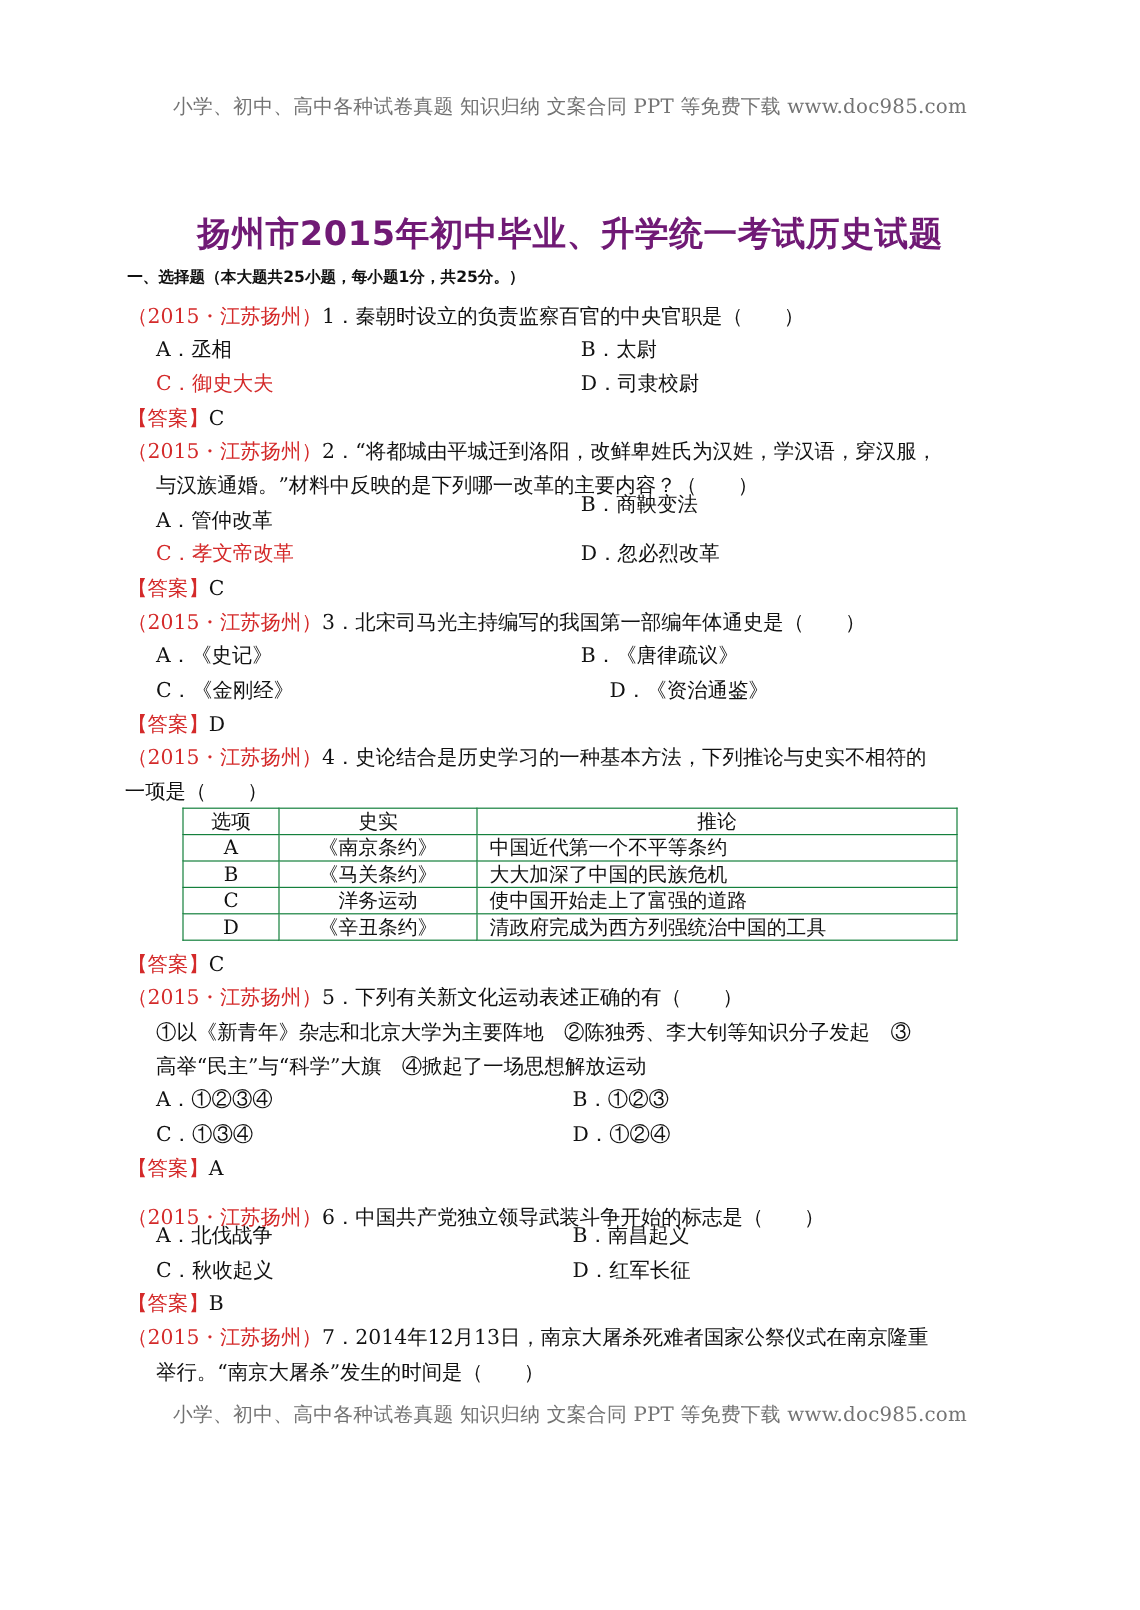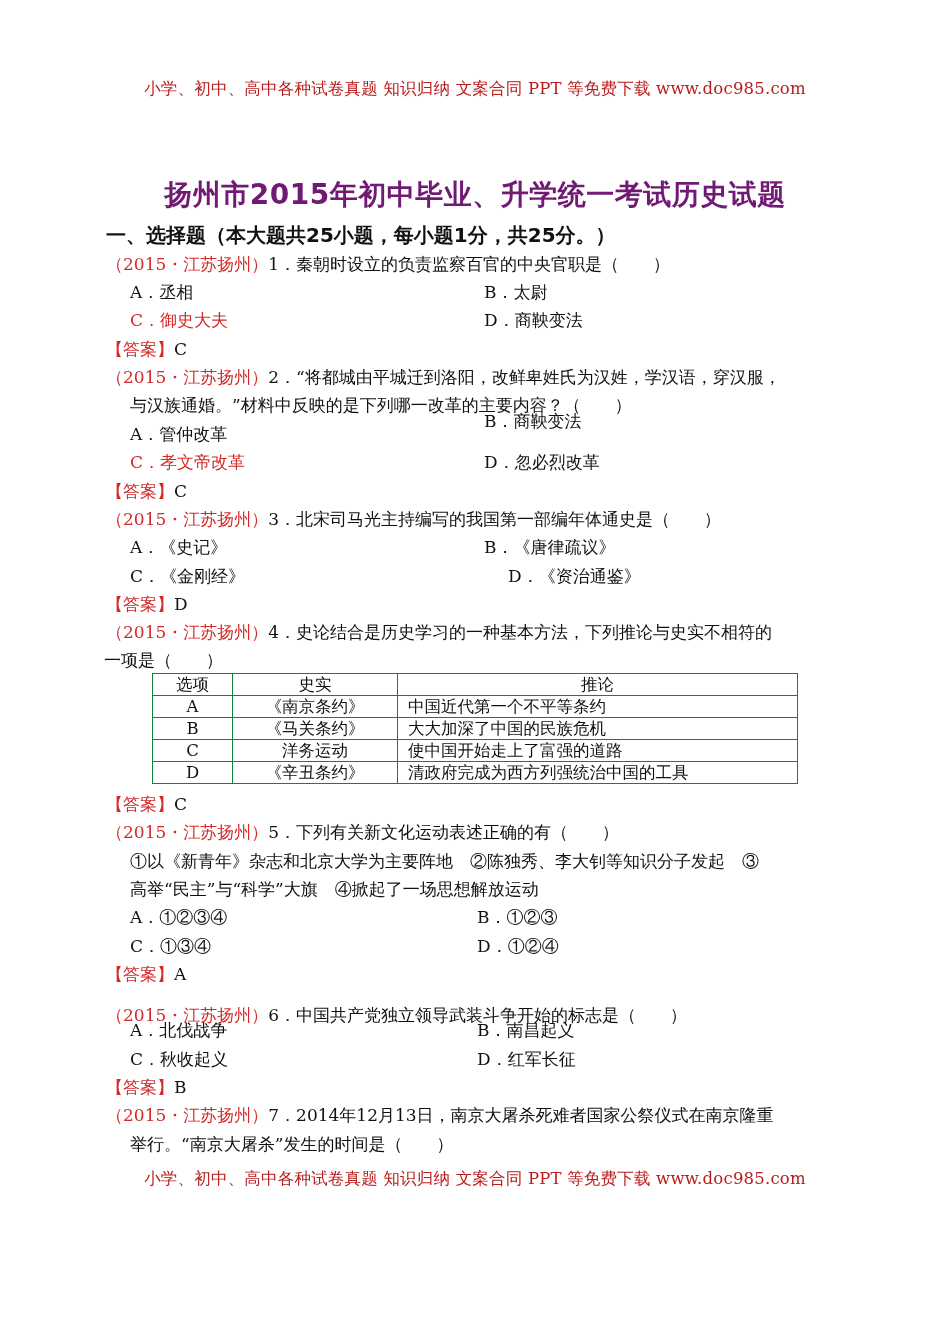--- a/index.html
+++ b/index.html
@@ -3,33 +3,33 @@
 <meta charset="utf-8">
 <style>
   html, body { margin: 0; padding: 0; background: #ffffff; }
   body {
     width: 950px; height: 1342px; position: relative; overflow: hidden;
     font-family: "DejaVu Serif", "Liberation Serif", serif;
     color: #111; font-size: 17px;
   }
   .banner {
     position: absolute; left: 0; width: 950px; text-align: center;
-    font-size: 16.5px; color: #b91c1c; letter-spacing: 0.2px;
+    font-size: 16.5px; color: #737373; letter-spacing: 0.2px;
   }
   .banner.top { top: 78px; }
   .banner.bottom { top: 1168px; }
   .title {
     position: absolute; top: 176px; left: 0; width: 950px; text-align: center;
     font-family: "DejaVu Sans", "Liberation Sans", sans-serif;
     font-weight: bold; color: #701a75; font-size: 28px; letter-spacing: 0.5px;
   }
   .section {
     position: absolute; left: 106px; top: 222px;
     font-family: "DejaVu Sans", "Liberation Sans", sans-serif;
-    font-weight: bold; font-size: 20px; color: #111;
+    font-weight: bold; font-size: 13px; color: #111;
   }
   .line { position: absolute; white-space: nowrap; font-size: 17px; line-height: 22px; }
   .src { color: #d42a2a; }
   .red { color: #d42a2a; }
   .ans-tag { color: #d42a2a; }
   .opt { position: absolute; white-space: nowrap; font-size: 17px; line-height: 22px; }
   table.q4 {
     position: absolute; left: 152px; top: 673px; width: 646px;
     border-collapse: collapse; font-size: 16.5px;
   }
@@ -48,21 +48,21 @@
 
 <div class="title">扬州市2015年初中毕业、升学统一考试历史试题</div>
 <div class="section">一、选择题（本大题共25小题，每小题1分，共25分。）</div>
 
 <div class="line" style="left:106px;top:253px;">
   <span class="src">（2015・江苏扬州）</span><span>1．秦朝时设立的负责监察百官的中央官职是（　　）</span>
 </div>
 <div class="opt" style="left:130px;top:281px;">A．丞相</div>
 <div class="opt" style="left:484px;top:281px;">B．太尉</div>
 <div class="opt red" style="left:130px;top:309px;">C．御史大夫</div>
-<div class="opt" style="left:484px;top:309px;">D．商鞅变法</div>
+<div class="opt" style="left:484px;top:309px;">D．司隶校尉</div>
 <div class="line" style="left:106px;top:338px;">
   <span class="ans-tag">【答案】</span><span>C</span>
 </div>
 
 <div class="line" style="left:106px;top:366px;">
   <span class="src">（2015・江苏扬州）</span><span>2．“将都城由平城迁到洛阳，改鲜卑姓氏为汉姓，学汉语，穿汉服，</span>
 </div>
 <div class="line" style="left:130px;top:394px;">与汉族通婚。”材料中反映的是下列哪一改革的主要内容？（　　）</div>
 <div class="opt" style="left:130px;top:423px;">A．管仲改革</div>
 <div class="opt" style="left:484px;top:410px;">B．商鞅变法</div>

